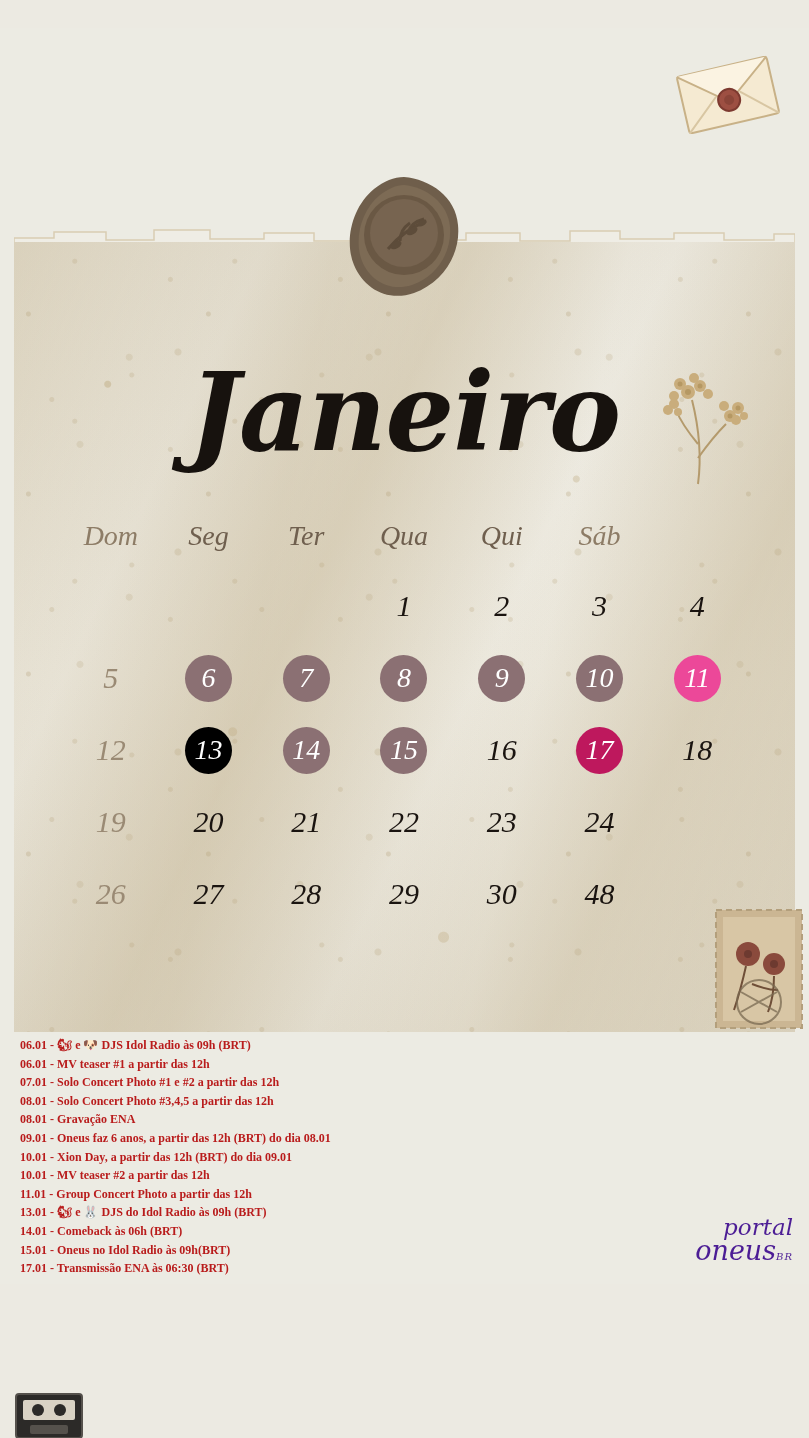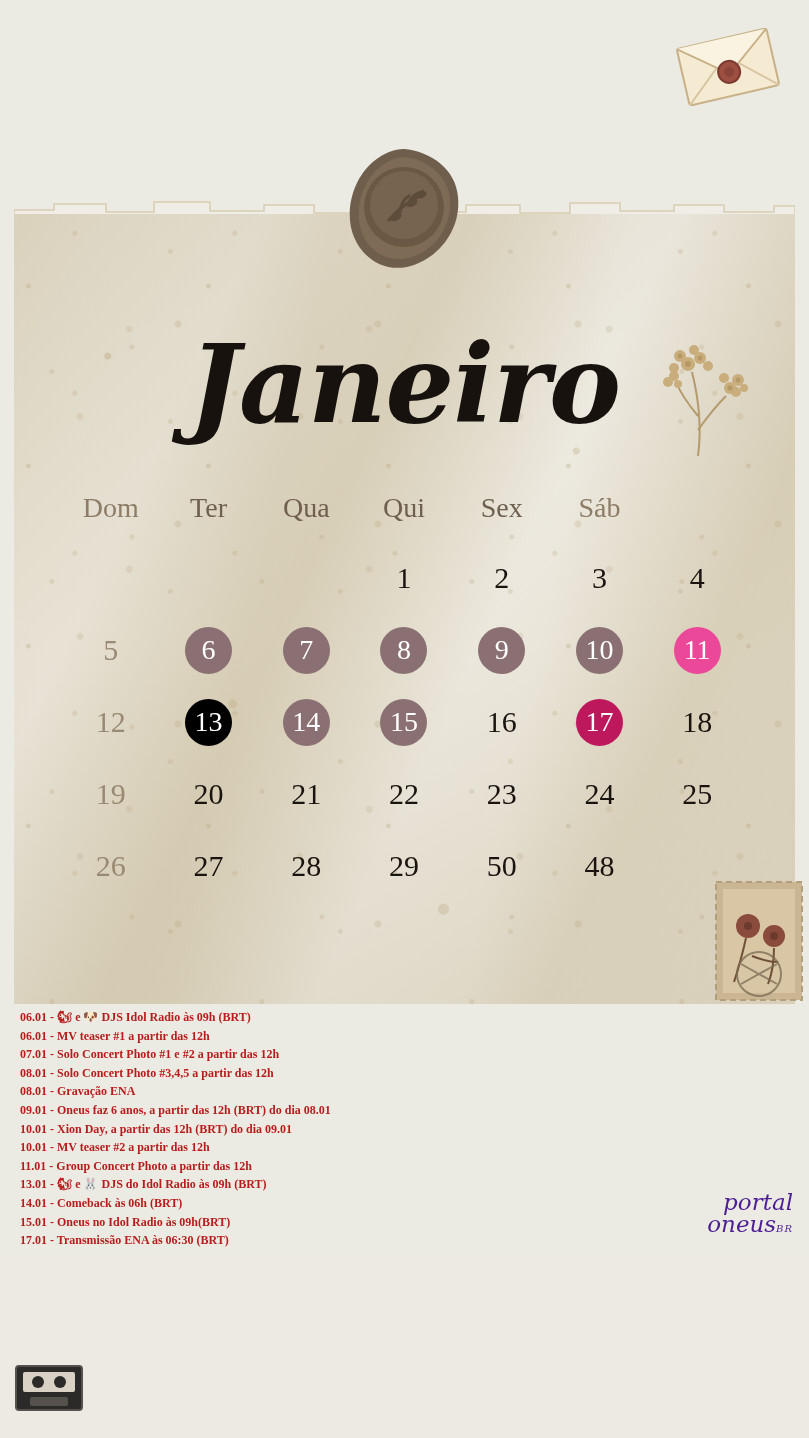--- a/index.html
+++ b/index.html
@@ -7,20 +7,21 @@
     margin: 0; padding: 0;
     width: 809px; height: 1438px;
     background: #eceae2;
     font-family: "Liberation Serif", serif;
     overflow: hidden;
   }
   #page {
     position: relative;
     width: 809px; height: 1256px;
     background: #ecebe3;
+    margin-top: 28px;
   }
 
   
   .paper {
     position: absolute;
     left: 14px; top: 214px;
     width: 781px; height: 790px;
     background:
       radial-gradient(circle at 12% 18%, rgba(196,178,140,0.55) 0 3px, transparent 4px),
       radial-gradient(circle at 28% 62%, rgba(196,178,140,0.45) 0 4px, transparent 5px),
@@ -81,21 +82,21 @@
     font-size: 108px;
     line-height: 1;
     color: #17120e;
     letter-spacing: -1px;
   }
 
   
   .cal {
     position: absolute; left: 62px; top: 492px; width: 684px;
   }
-  .cal-row { display: grid; grid-template-columns: repeat(7, 1fr); }
+  .cal-row { display: grid; grid-template-columns: repeat(7, 1fr); font-style: italic; }
   .dow {
     text-align: center;
     font-family: "Liberation Serif", serif;
     font-size: 28px;
     color: #6f5f4e;
     padding-bottom: 18px;
   }
   .dow.sun, .dow.sat { color: #8d7c66; }
   .cell {
     height: 72px;
@@ -131,21 +132,21 @@
   
   .logo {
     position: absolute; right: 16px; bottom: 20px;
     text-align: right;
     font-family: "DejaVu Serif", serif;
     font-style: italic;
     color: #4c1d95;
     line-height: .95;
   }
   .logo .l1 { font-size: 23px; }
-  .logo .l2 { font-size: 23px; }
+  .logo .l2 { font-size: 27px; }
   .logo .l3 { font-size: 10px; letter-spacing: 1px; display:inline-block; vertical-align: baseline; }
 </style>
 </head>
 <body>
 
 <div id="page">
 
   <div class="envelope">
     <svg width="112" height="90" viewBox="0 0 112 90">
       <g transform="rotate(-13 56 45)">
@@ -214,24 +215,24 @@
           <circle cx="28" cy="26" r="2.5"></circle>
         <circle cx="78" cy="58" r="2.5"></circle>
           <circle cx="86" cy="50" r="2.5"></circle>
       </g>
     </svg>
   </div>
 
   <div class="cal">
     <div class="cal-row">
       <div class="dow sun">Dom</div>
+      <div class="dow">Seg</div>
       <div class="dow">Ter</div>
       <div class="dow">Qua</div>
       <div class="dow">Qui</div>
-      <div class="dow">Sex</div>
       <div class="dow sat">Sáb</div>
     </div>
     <div id="weeks-host">
         <div class="cal-row">
           <div class="cell empty"></div>
           <div class="cell empty"></div>
           <div class="cell empty"></div>
           <div class="cell">1</div>
           <div class="cell">2</div>
           <div class="cell">3</div>
@@ -275,28 +276,27 @@
           </div>
           <div class="cell">18</div>
         </div>
         <div class="cal-row">
           <div class="cell muted">19</div>
           <div class="cell">20</div>
           <div class="cell">21</div>
           <div class="cell">22</div>
           <div class="cell">23</div>
           <div class="cell">24</div>
-          <div class="cell">25</div>
         </div>
         <div class="cal-row">
           <div class="cell muted">26</div>
           <div class="cell">27</div>
           <div class="cell">28</div>
           <div class="cell">29</div>
-          <div class="cell">50</div>
+          <div class="cell">30</div>
           <div class="cell">48</div>
           <div class="cell empty"></div>
         </div>
       </div>
   </div>
 
   <div class="stamp">
     <svg width="94" height="126" viewBox="0 0 94 126">
       <rect x="4" y="4" width="86" height="118" fill="#cbb693" stroke="#b39f7c" stroke-width="2" stroke-dasharray="6 4"></rect>
       <rect x="11" y="11" width="72" height="104" fill="#d8c6a5"></rect>

